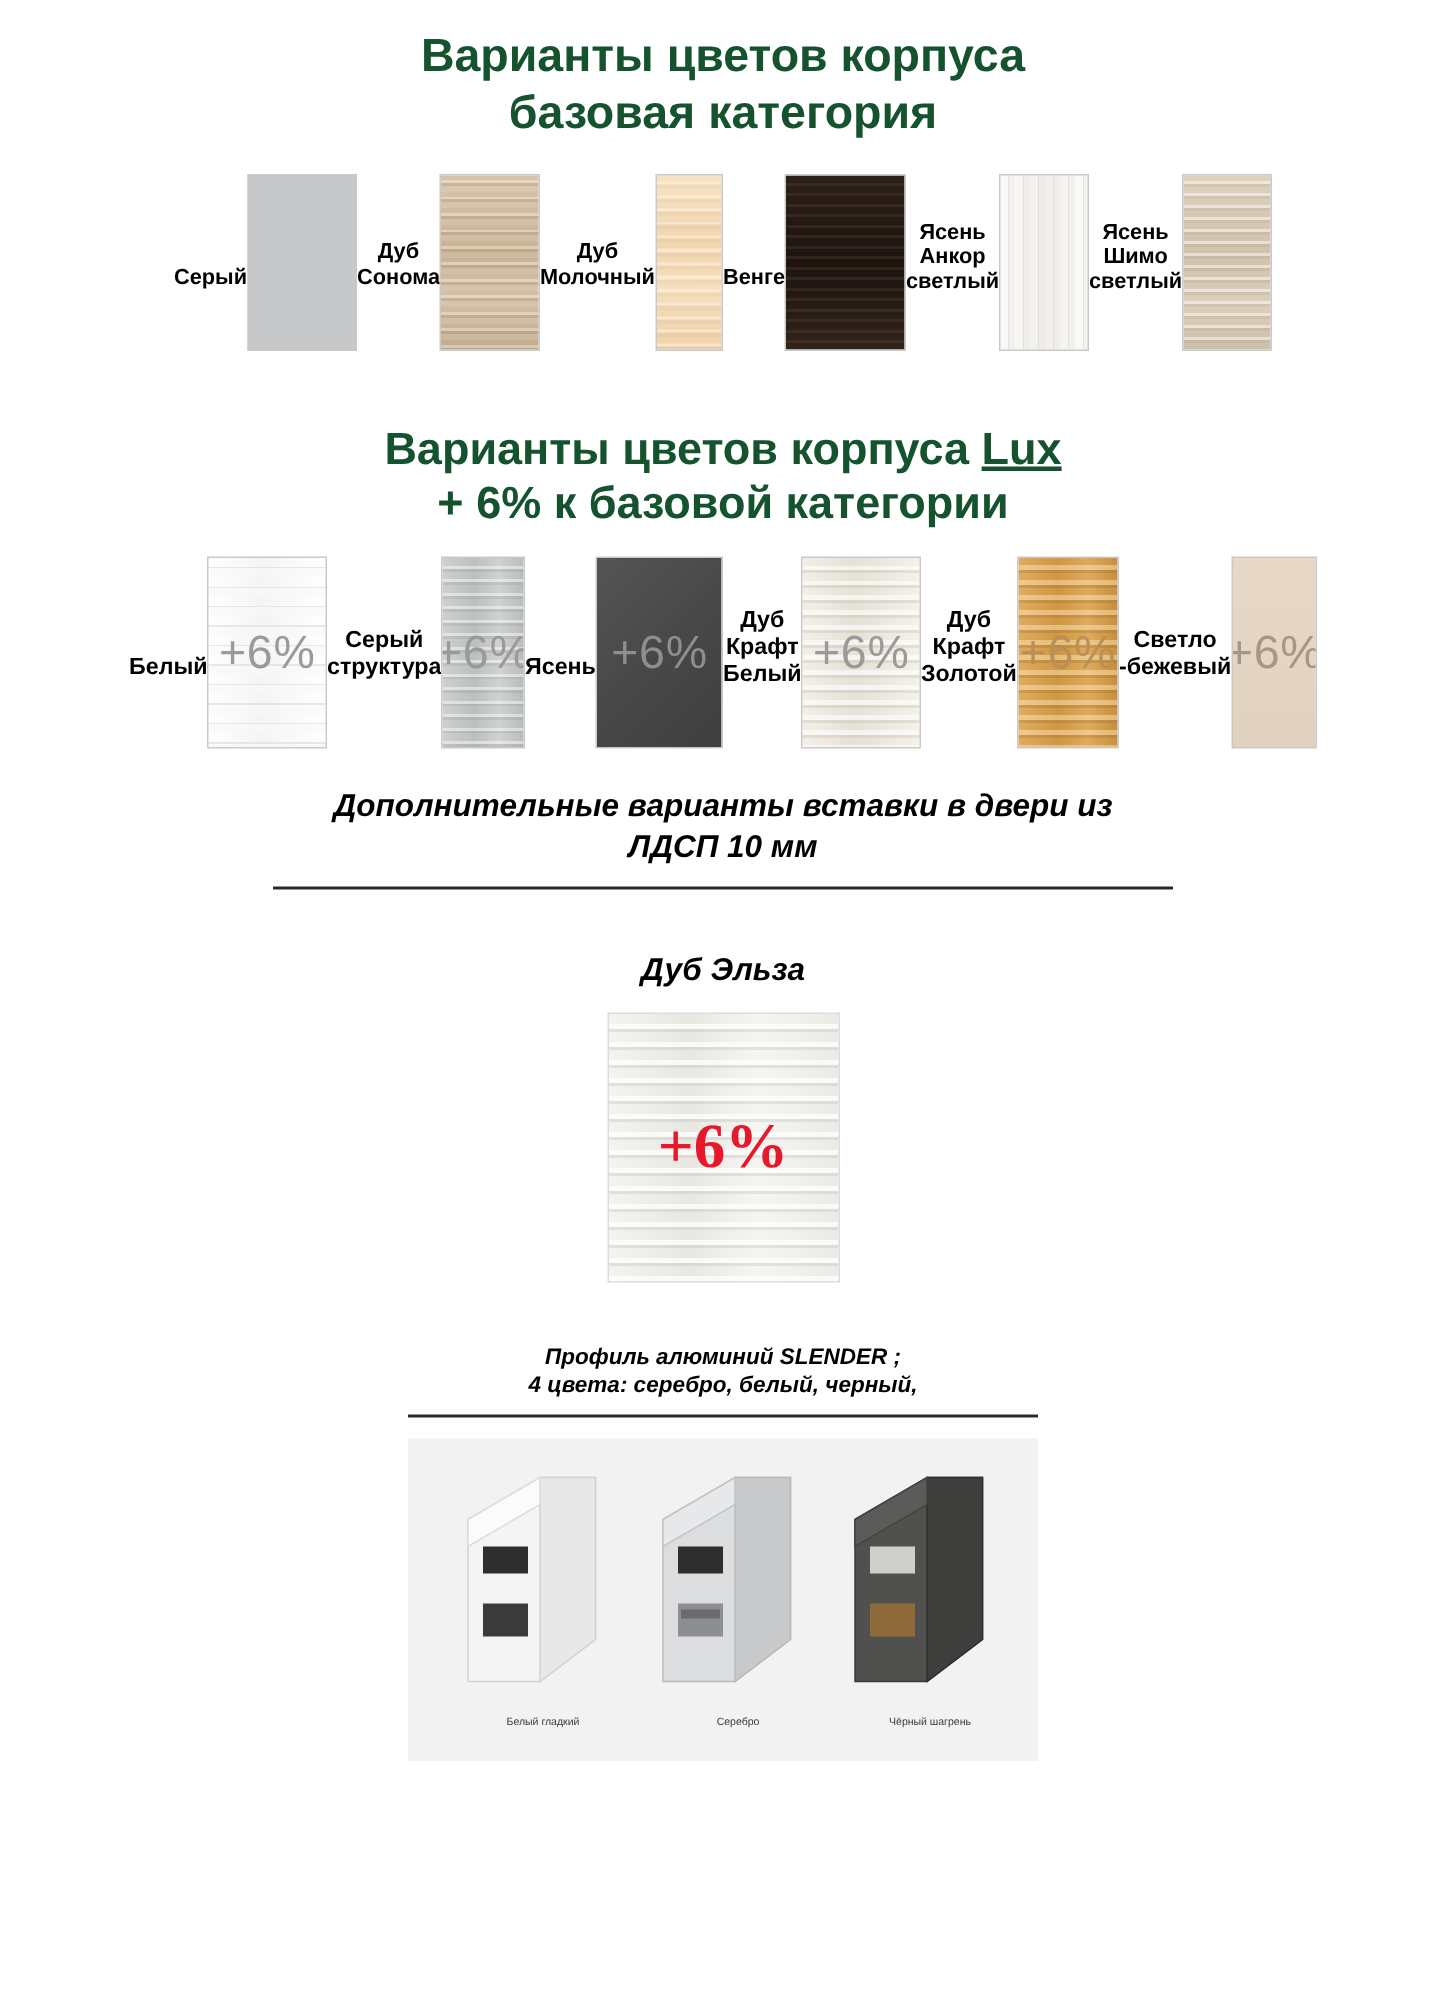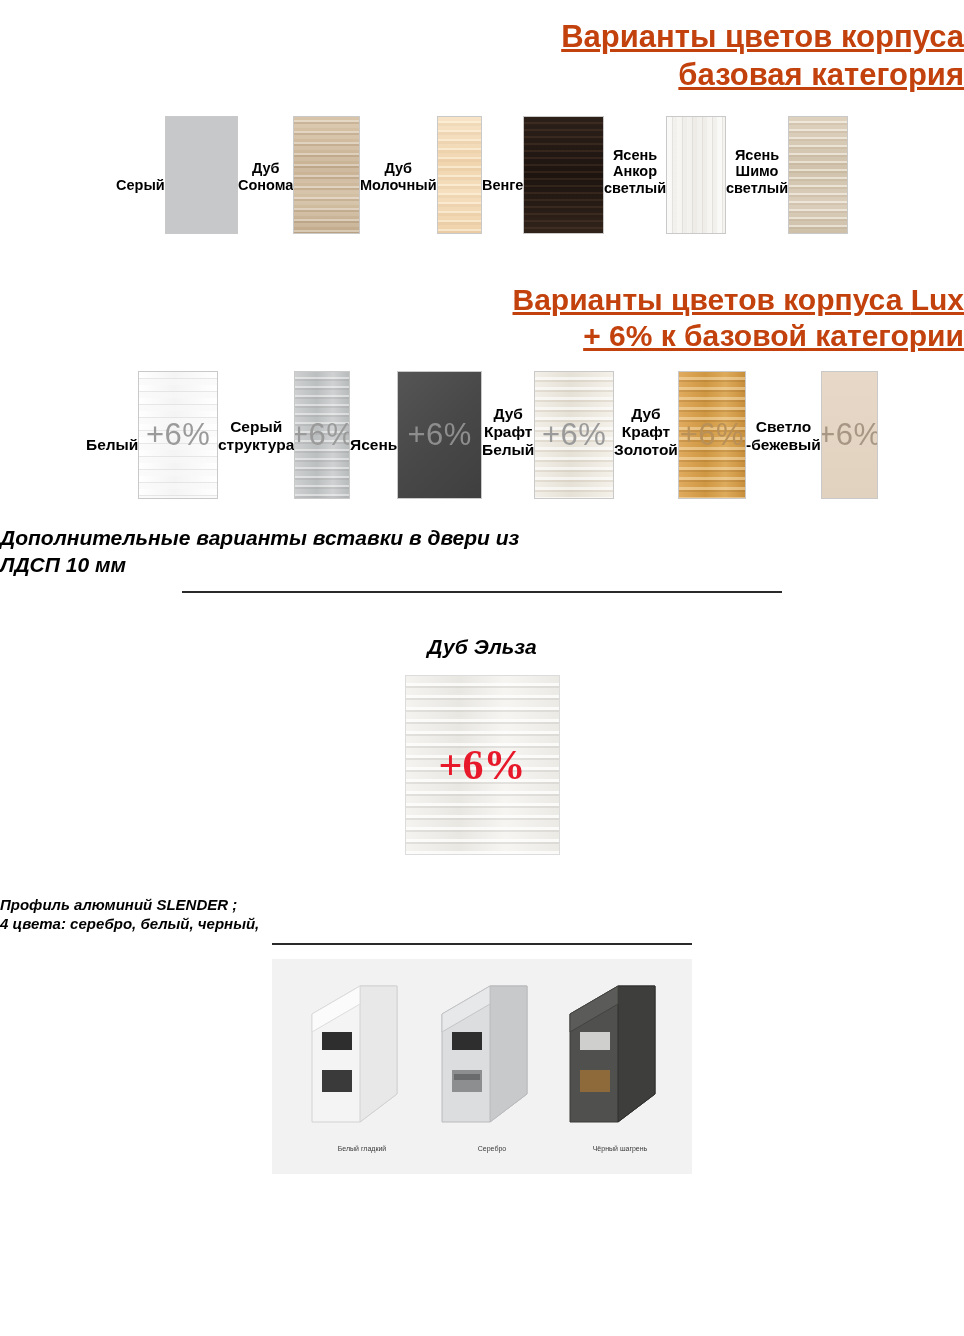--- a/index.html
+++ b/index.html
@@ -18,25 +18,24 @@
   }
 
   .page {
     width: 964px;
     height: 1336px;
     position: relative;
   }
 
   
   .heading-red {
-    text-align: right;
-    color: #c2410c;
+    text-align: center;
+    color: #14532d;
     font-weight: bold;
     line-height: 1.22;
-    text-decoration: underline;
   }
   #h-base {
     font-size: 31px;
     padding-top: 18px;
   }
   #h-lux {
     font-size: 30px;
     padding-top: 10px;
   }
   .h-underline {
@@ -92,20 +91,21 @@
     align-items: center;
     justify-content: center;
     font-size: 31px;
     color: #9a9a9a;
     font-family: "Liberation Sans", sans-serif;
     letter-spacing: 0.5px;
   }
 
   
   .note {
+    text-align: center;
     font-style: italic;
     font-weight: bold;
     line-height: 1.28;
   }
   #note-insert {
     font-size: 21px;
     margin-top: 26px;
   }
   .rule {
     width: 600px;

